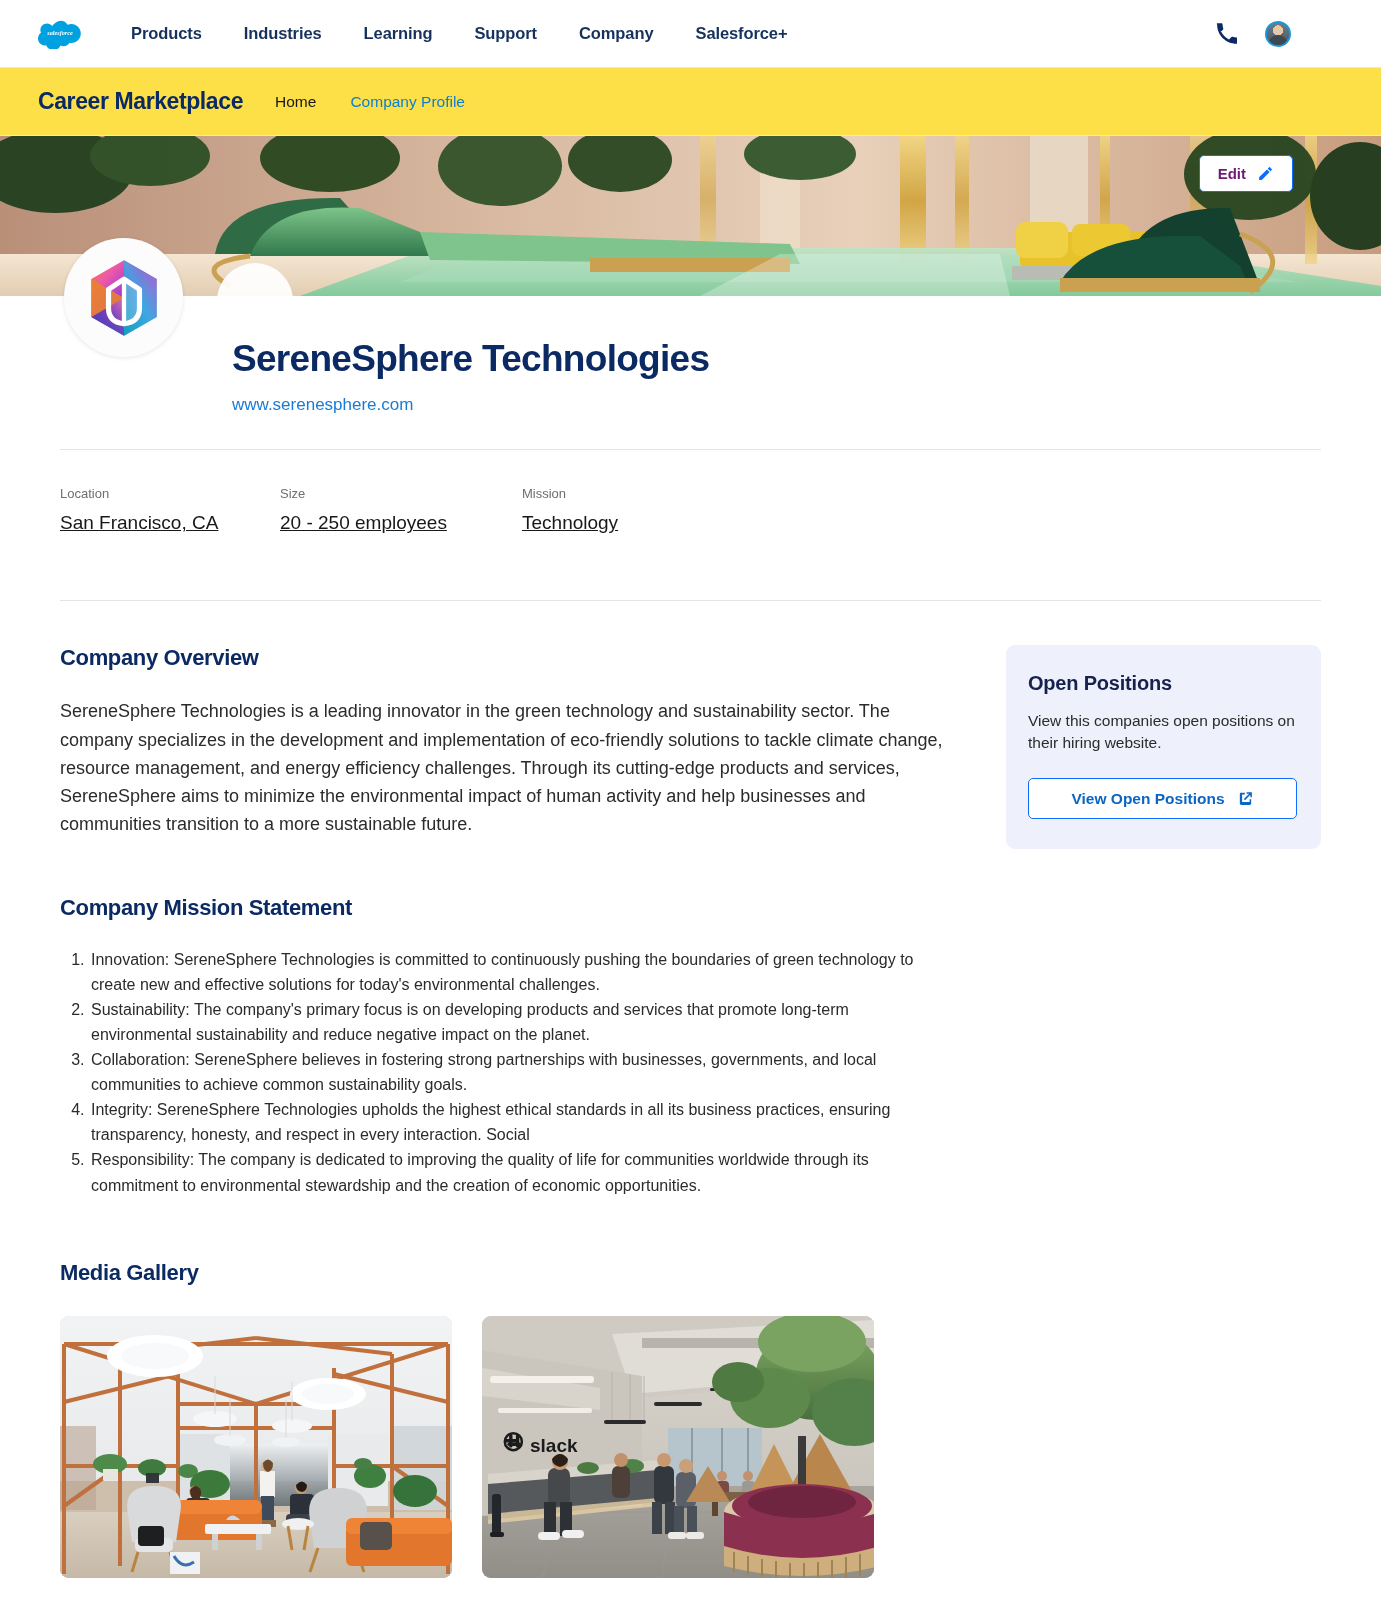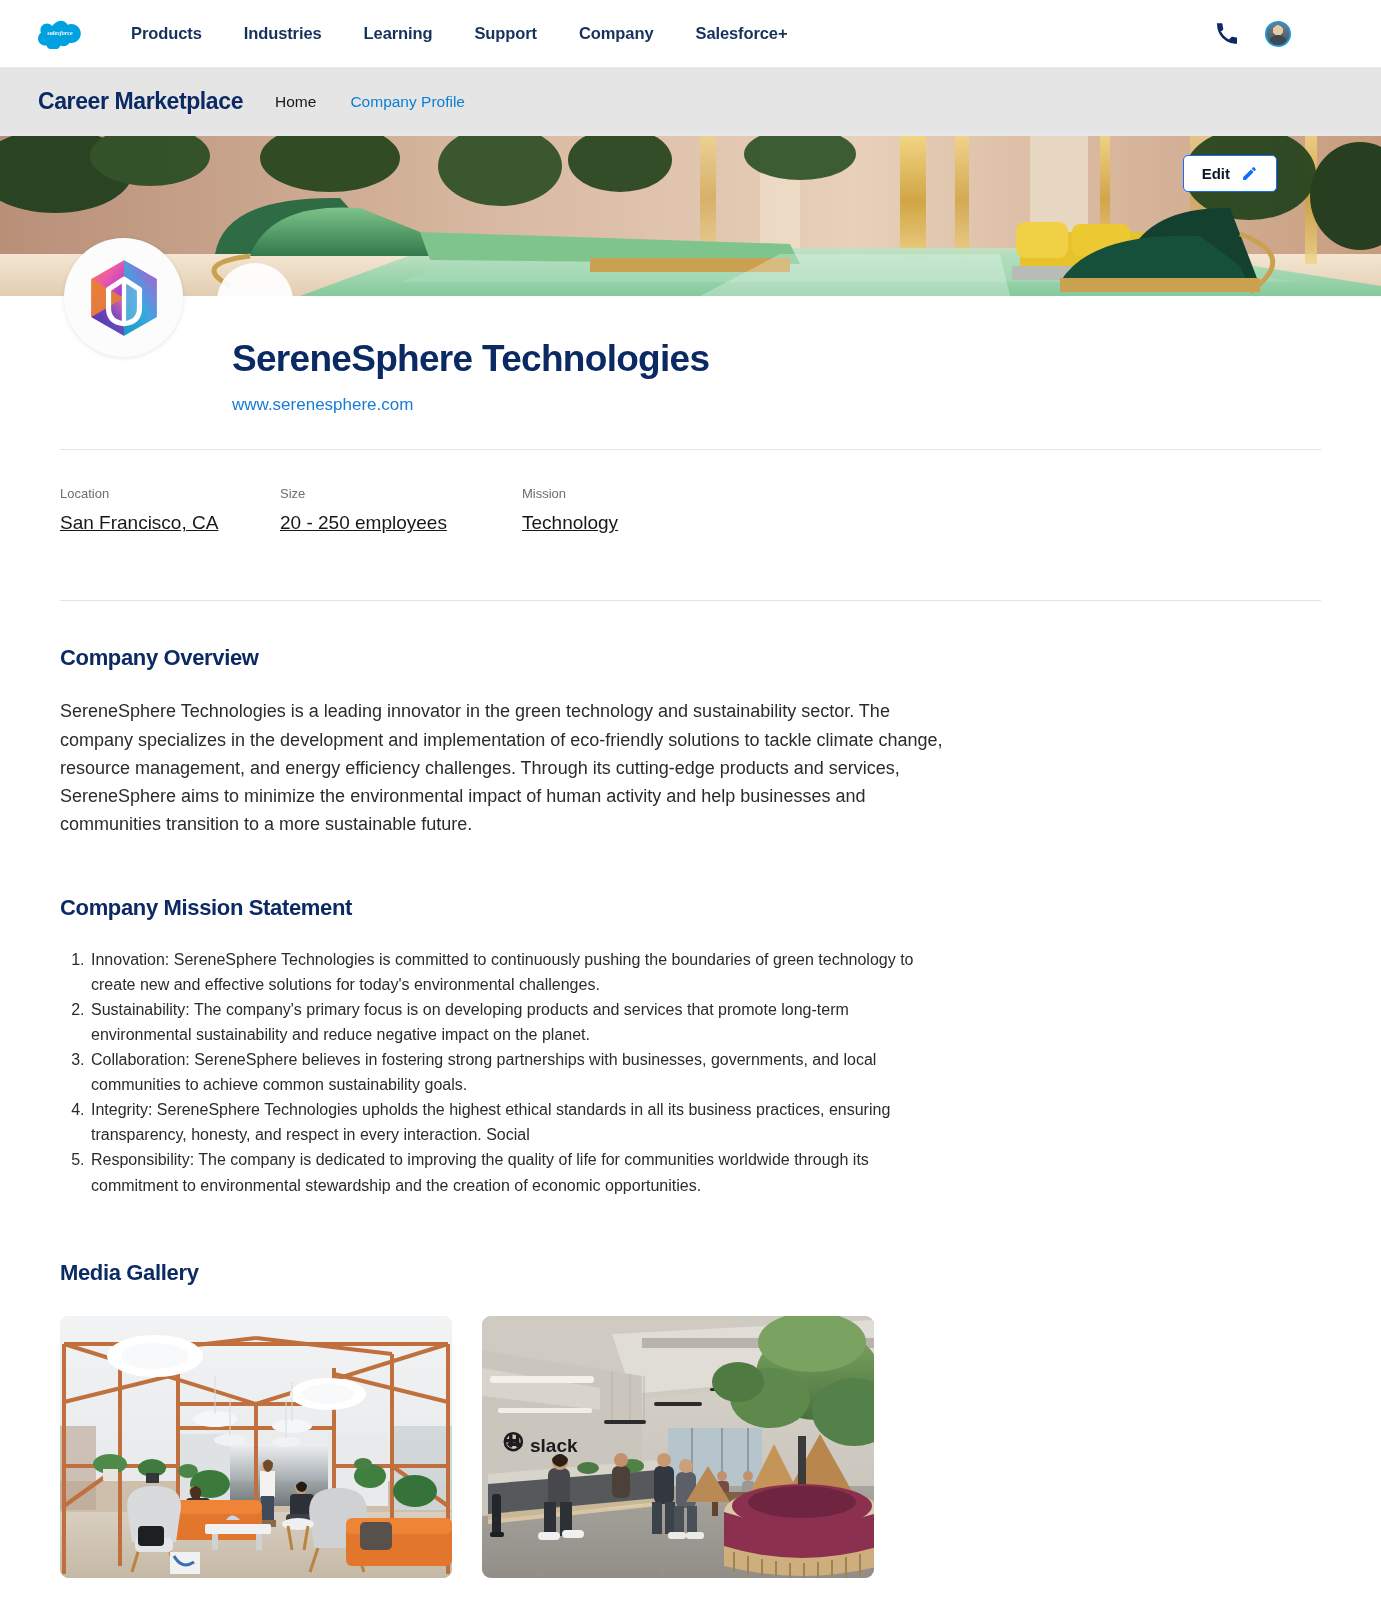--- a/index.html
+++ b/index.html
@@ -64,21 +64,21 @@
     left: 50%; top: 58%;
     transform: translateX(-50%);
     width: 19px; height: 15px;
     border-radius: 9px 9px 0 0;
     background: #3d4852;
   }
 
   
   .cm-bar {
     height: 68px;
-    background: #e5e5e5;
+    background: #fde047;
     border-bottom: 1px solid #e8e8ea;
     display: flex;
     align-items: center;
     padding-left: 38px;
   }
   .cm-title {
     font-size: 23px;
     font-weight: 700;
     color: #0b2a63;
     letter-spacing: -0.4px;
@@ -97,33 +97,33 @@
     position: relative;
     width: 100%;
     height: 160px;
     overflow: hidden;
     background: #c8b49a;
   }
   .hero-art { position: absolute; inset: 0; }
 
   .edit-btn {
     position: absolute;
-    right: 104px;
+    right: 88px;
     top: 19px;
     background: #ffffff;
     border: 1px solid #0d6efd;
     border-radius: 5px;
     height: 37px;
     padding: 0 18px;
     display: flex;
     align-items: center;
     gap: 11px;
     font-size: 15px;
     font-weight: 600;
-    color: #0f172a;
+    color: #701a75;
     cursor: pointer;
     z-index: 4;
   }
 
   
   .profile-wrap { position: relative; padding: 0 60px; }
   .logo-badge {
     position: absolute;
     left: 64px;
     top: -58px;
@@ -450,20 +450,33 @@
       <ol class="mission-list">
         <li>Innovation: SereneSphere Technologies is committed to continuously pushing the boundaries of green technology to create new and effective solutions for today's environmental challenges.</li>
         <li>Sustainability: The company's primary focus is on developing products and services that promote long-term environmental sustainability and reduce negative impact on the planet.</li>
         <li>Collaboration: SereneSphere believes in fostering strong partnerships with businesses, governments, and local communities to achieve common sustainability goals.</li>
         <li>Integrity: SereneSphere Technologies upholds the highest ethical standards in all its business practices, ensuring transparency, honesty, and respect in every interaction. Social</li>
         <li>Responsibility: The company is dedicated to improving the quality of life for communities worldwide through its commitment to environmental stewardship and the creation of economic opportunities.</li>
       </ol>
     </div>
   </div>
 
+  <div class="col-side">
+    <div class="open-card">
+      <div class="open-card-h">Open Positions</div>
+      <div class="open-card-p">View this companies open positions on their hiring website.</div>
+      <div class="open-btn">
+        <span>View Open Positions</span>
+        <svg width="17" height="17" viewBox="0 0 24 24">
+          <path d="M5 4h6v2.2H7.2v10.6h10.6V13H20v6a2 2 0 01-2 2H6a2 2 0 01-2-2V6a2 2 0 011-2z" fill="#0a66c2"></path>
+          <path d="M13.6 3h7.4v7.4h-2.2V6.8l-7.5 7.5-1.6-1.6 7.5-7.5h-3.6V3z" fill="#0a66c2"></path>
+        </svg>
+      </div>
+    </div>
+  </div>
 </div>
 
 <div class="gallery-block">
   <div class="section-h">Media Gallery</div>
 
   <div class="gallery-row">
 
     <div class="gal-img">
       <svg width="392" height="262" viewBox="0 0 392 262" preserveAspectRatio="none">
         <defs>

